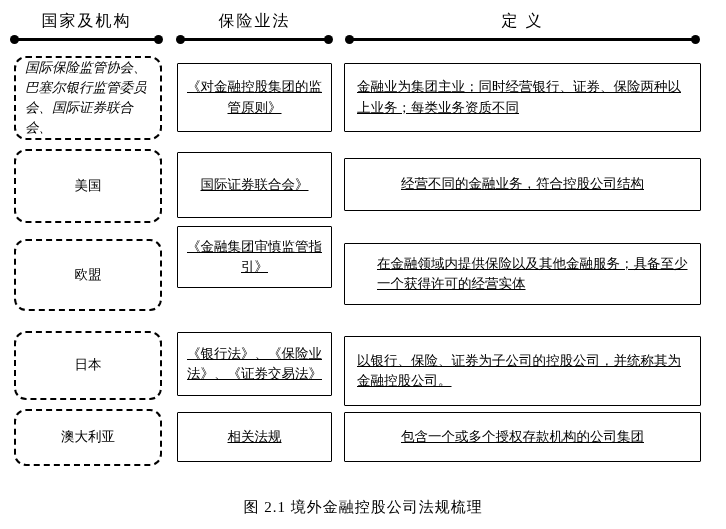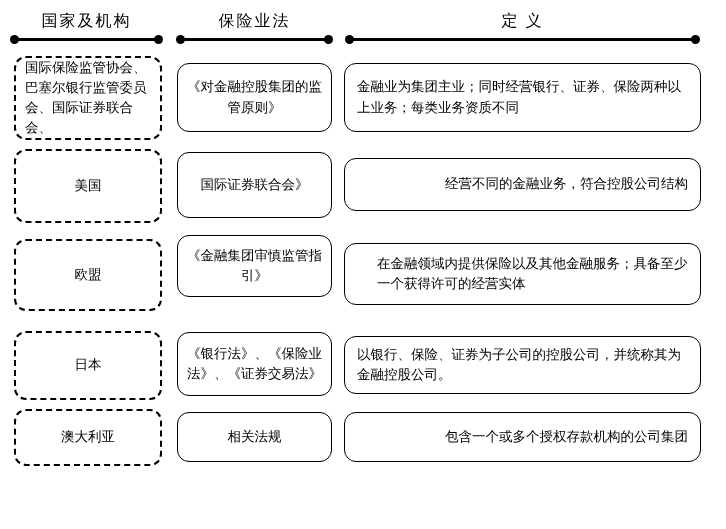--- a/index.html
+++ b/index.html
@@ -61,53 +61,54 @@
     line-height: 1.5;
     background: #fff;
   }
   .box.dashed {
     border: 2px dashed #000;
     border-radius: 12px;
     text-align: left;
   }
   .box.solid {
     border: 1.6px solid #000;
-    border-radius: 12px;
+    border-radius: 1px;
+    text-decoration: underline;
   }
   .box.center { text-align: center; }
   .box.lawbox { padding: 2px 8px; text-align: center; }
   .box.defbox {
-    justify-content: flex-end;
+    justify-content: center;
     text-align: left;
     padding: 3px 12px;
   }
-  .box.countrytext { padding: 4px 9px; }
+  .box.countrytext { padding: 4px 9px; font-style: italic; }
 
   
   .c1 { left: 14px; width: 148px; }
   .r1.c1 { top: 56px;  height: 84px; }
   .r2.c1 { top: 149px; height: 74px; }
   .r3.c1 { top: 239px; height: 72px; }
   .r4.c1 { top: 331px; height: 69px; }
   .r5.c1 { top: 409px; height: 57px; }
 
   
   .c2 { left: 177px; width: 155px; }
   .r1.c2 { top: 63px;  height: 69px; }
   .r2.c2 { top: 152px; height: 66px; }
-  .r3.c2 { top: 235px; height: 62px; }
+  .r3.c2 { top: 226px; height: 62px; }
   .r4.c2 { top: 332px; height: 64px; }
   .r5.c2 { top: 412px; height: 50px; justify-content: center; }
 
   
   .c3 { left: 344px; width: 357px; }
   .r1.c3 { top: 63px;  height: 69px; }
   .r2.c3 { top: 158px; height: 53px; }
   .r3.c3 { top: 243px; height: 62px; padding-left: 32px; }
-  .r4.c3 { top: 336px; height: 58px; }
+  .r4.c3 { top: 336px; height: 70px; }
   .r5.c3 { top: 412px; height: 50px; }
 
   .caption {
     position: absolute;
     left: 0;
     top: 498px;
     width: 100%;
     text-align: center;
     font-size: 15px;
     letter-spacing: 1px;
@@ -169,14 +170,15 @@
   <div class="box dashed center r5 c1">
     <span>澳大利亚</span>
   </div>
   <div class="box solid lawbox r5 c2">
     <span>相关法规</span>
   </div>
   <div class="box solid defbox r5 c3">
     <span>包含一个或多个授权存款机构的公司集团</span>
   </div>
 
+  <div class="caption">图 2.1 境外金融控股公司法规梳理</div>
 
 </div>
 
 </body></html>

